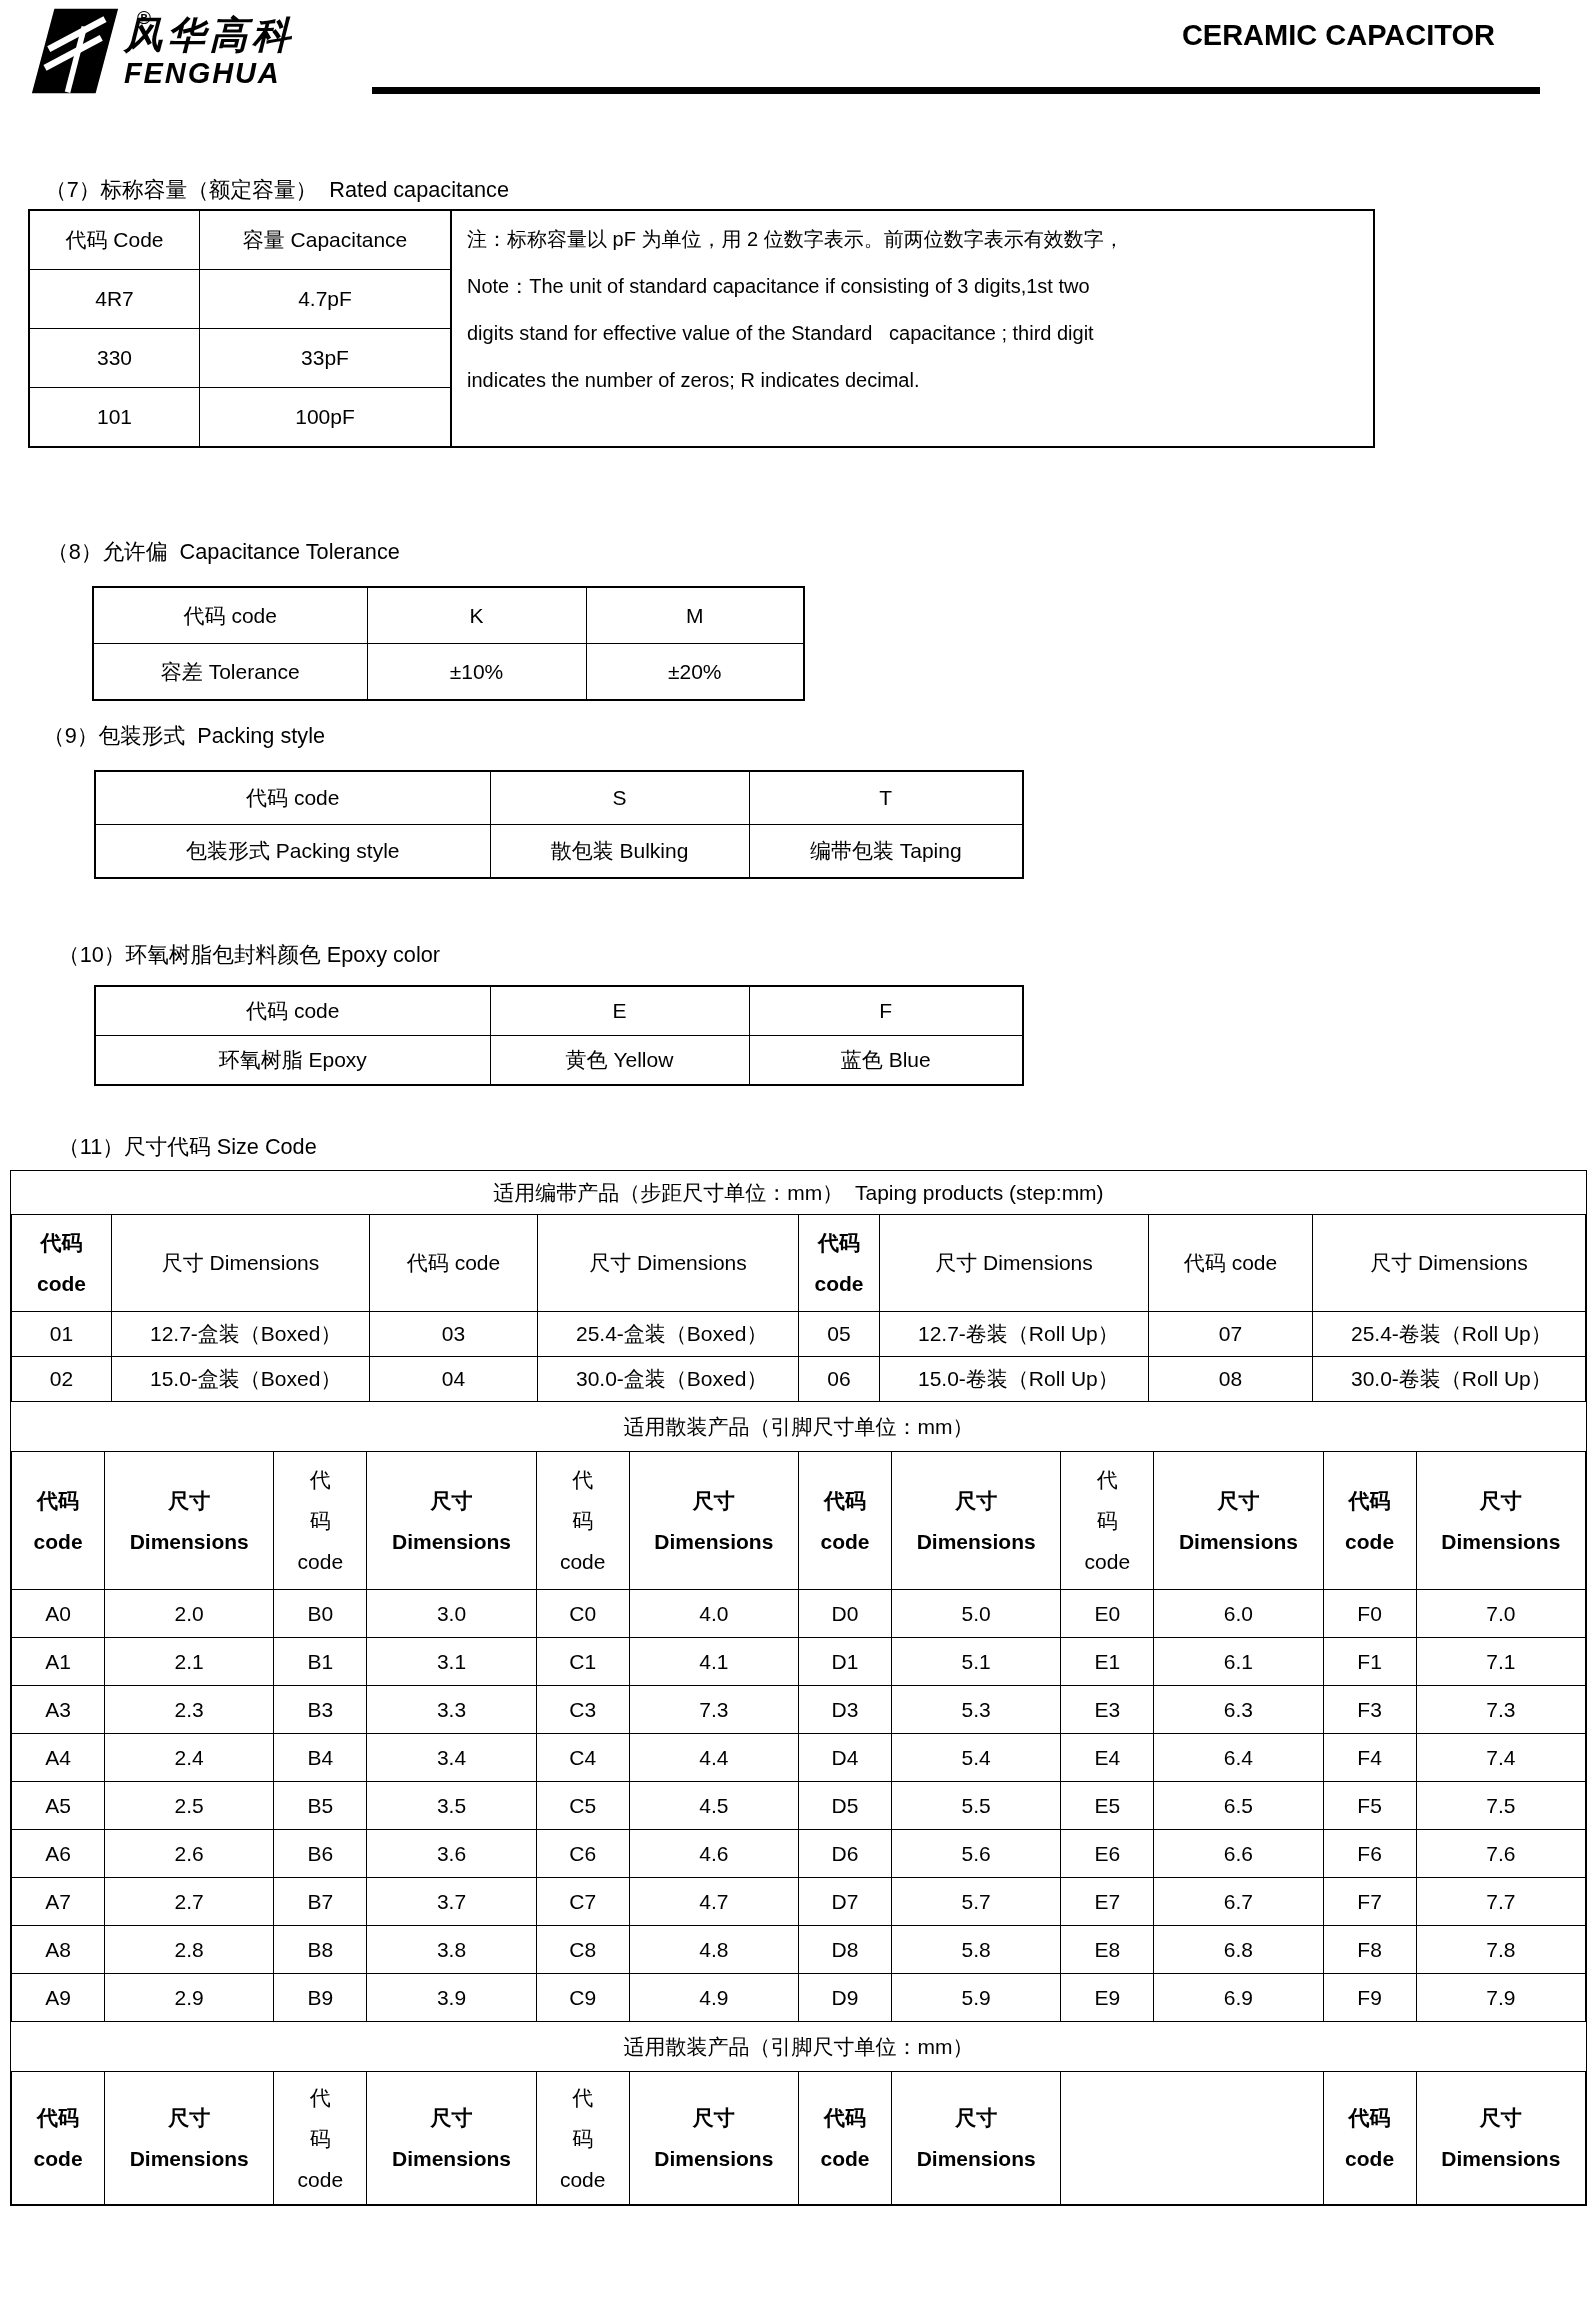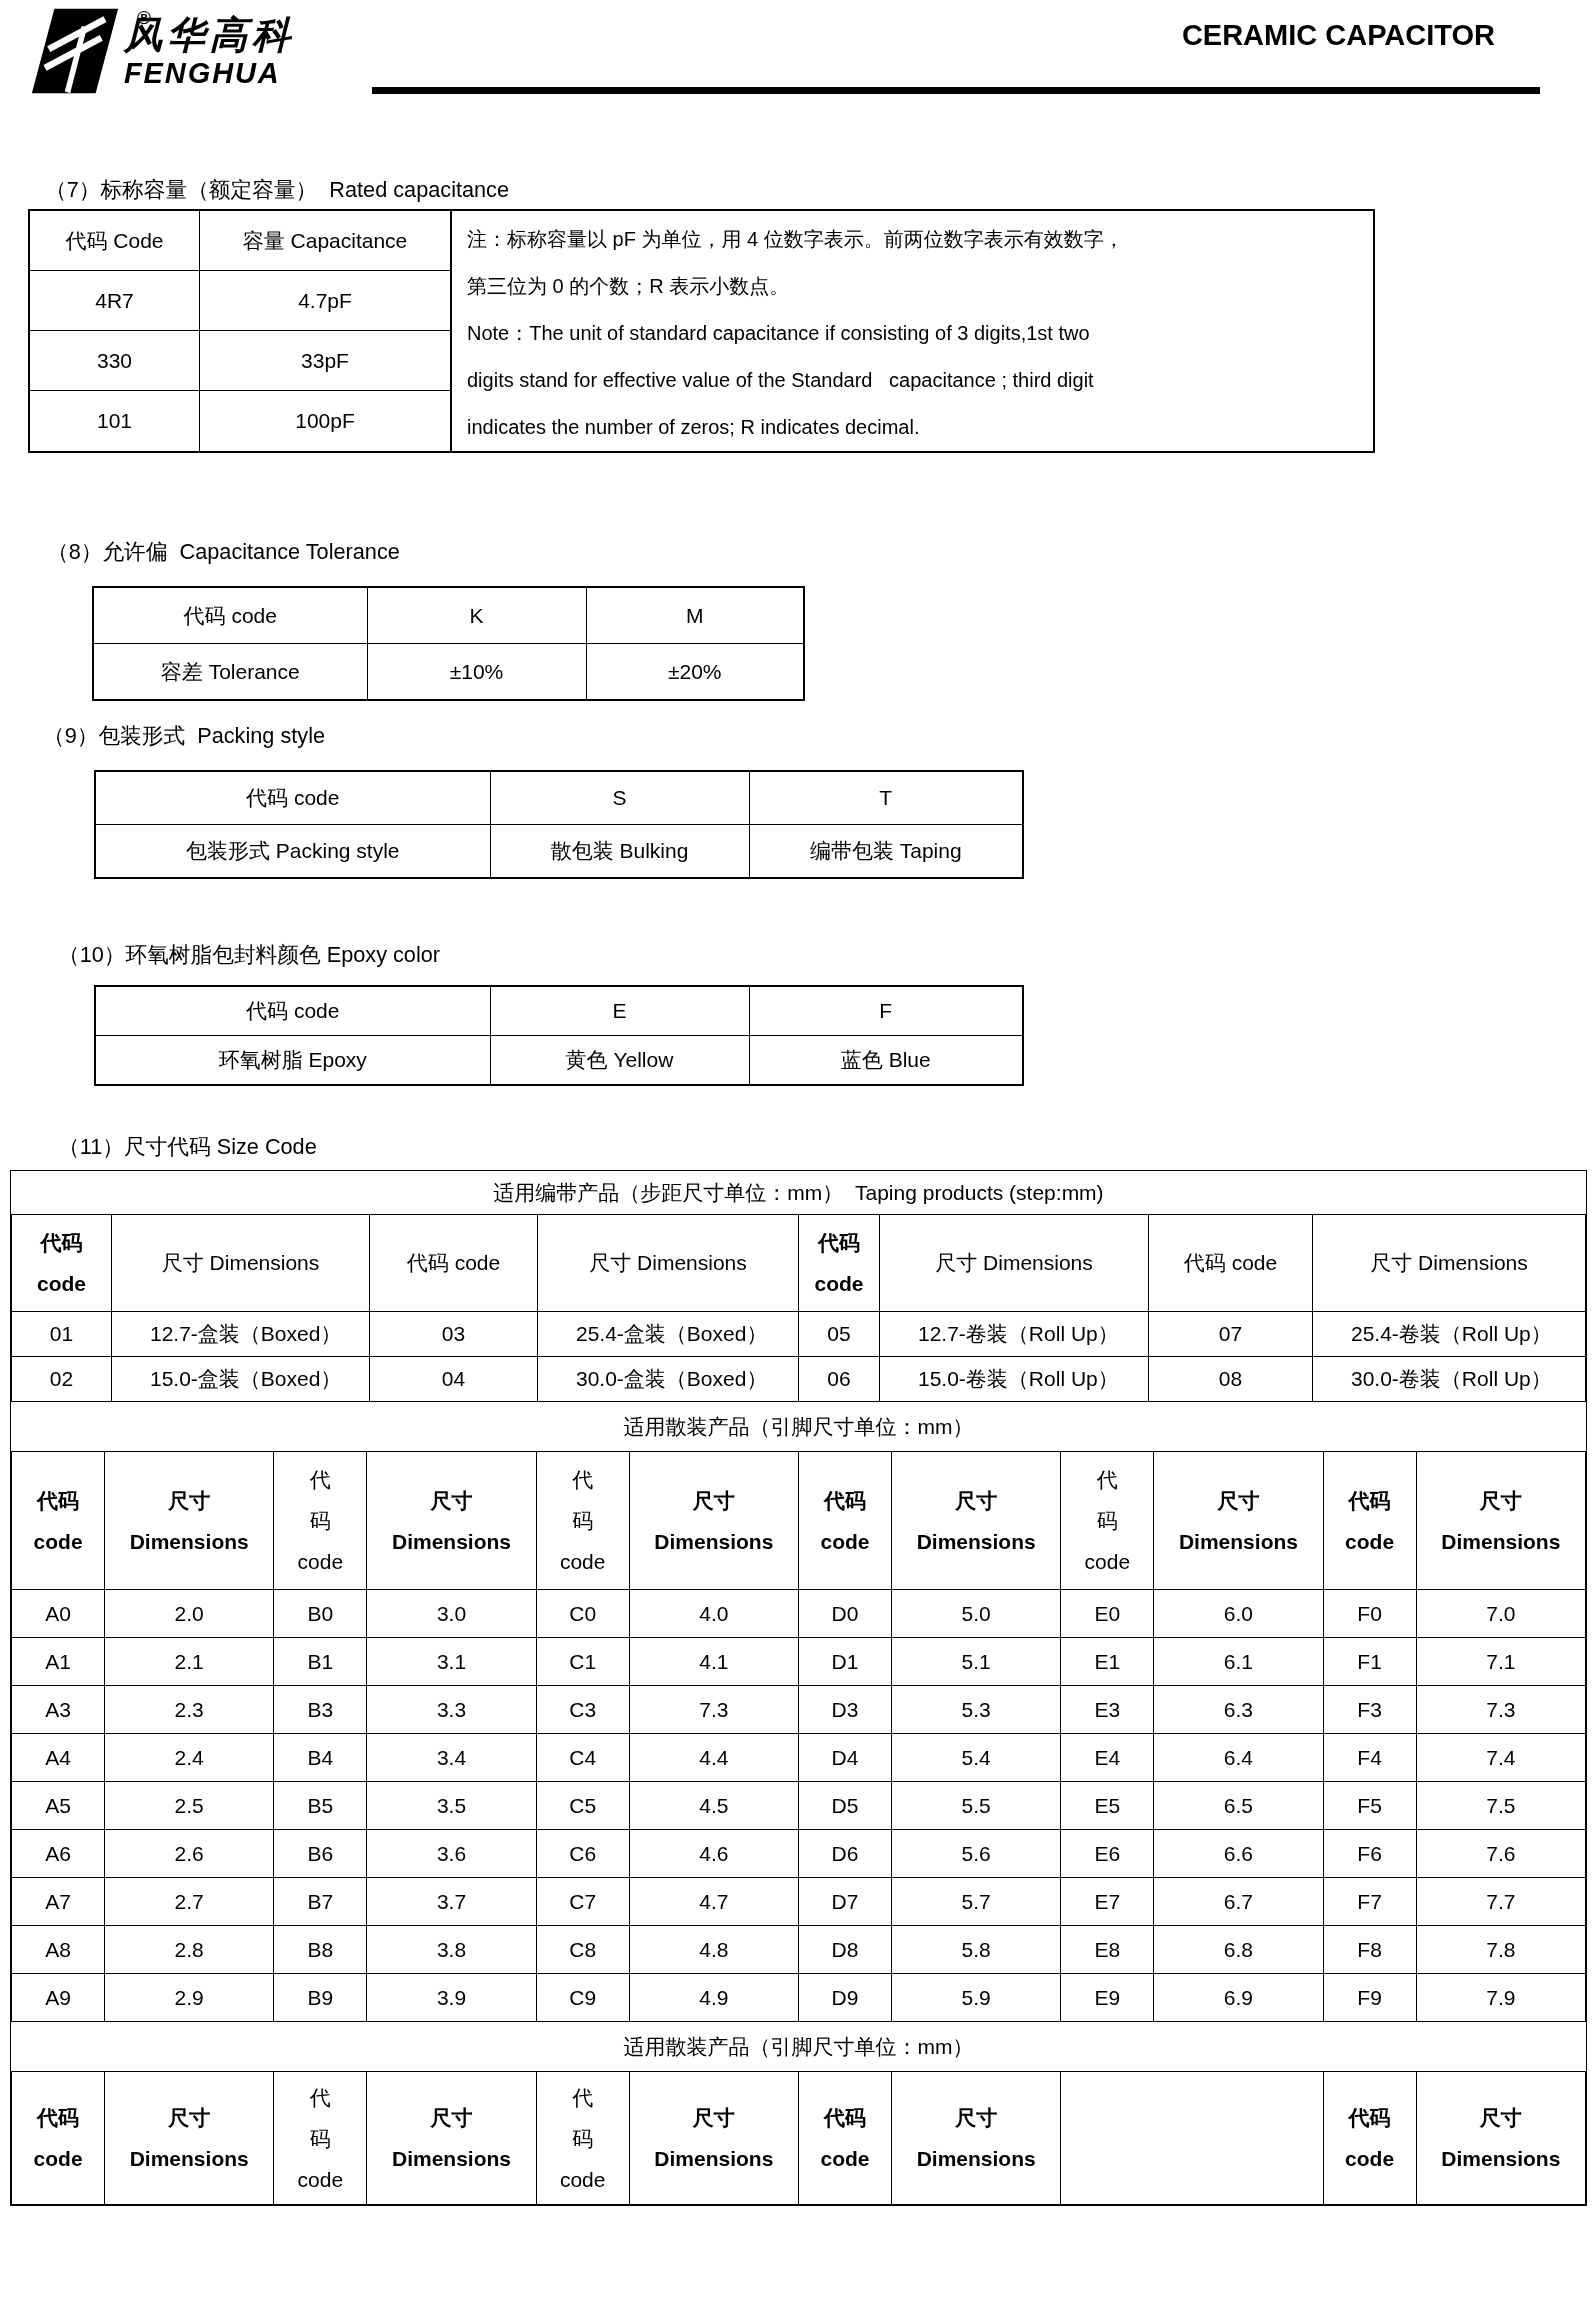--- a/index.html
+++ b/index.html
@@ -100,22 +100,21 @@
           <td>330</td>
           <td>33pF</td>
         </tr>
         <tr>
           <td>101</td>
           <td>100pF</td>
         </tr>
       </tbody>
   </table>
   <div class="note-box">
-    <div class="note-line">注：标称容量以 pF 为单位，用 4 位数字表示。前两位数字表示有效数字，</div>
-    <div class="note-line">第三位为 0 的个数；R 表示小数点。</div>
+    <div class="note-line">注：标称容量以 pF 为单位，用 2 位数字表示。前两位数字表示有效数字，</div>
     <div class="note-line">Note：The unit of standard capacitance if consisting of 3 digits,1st two</div>
     <div class="note-line">digits stand for effective value of the Standard   capacitance ; third digit</div>
     <div class="note-line">indicates the number of zeros; R indicates decimal.</div>
   </div>
 </div>
 
 <div class="sec-title" style="left:47px;top:537px;">（8）允许偏  Capacitance Tolerance</div>
 <table class="t8 outer">
   <colgroup>
       <col class="c1">

